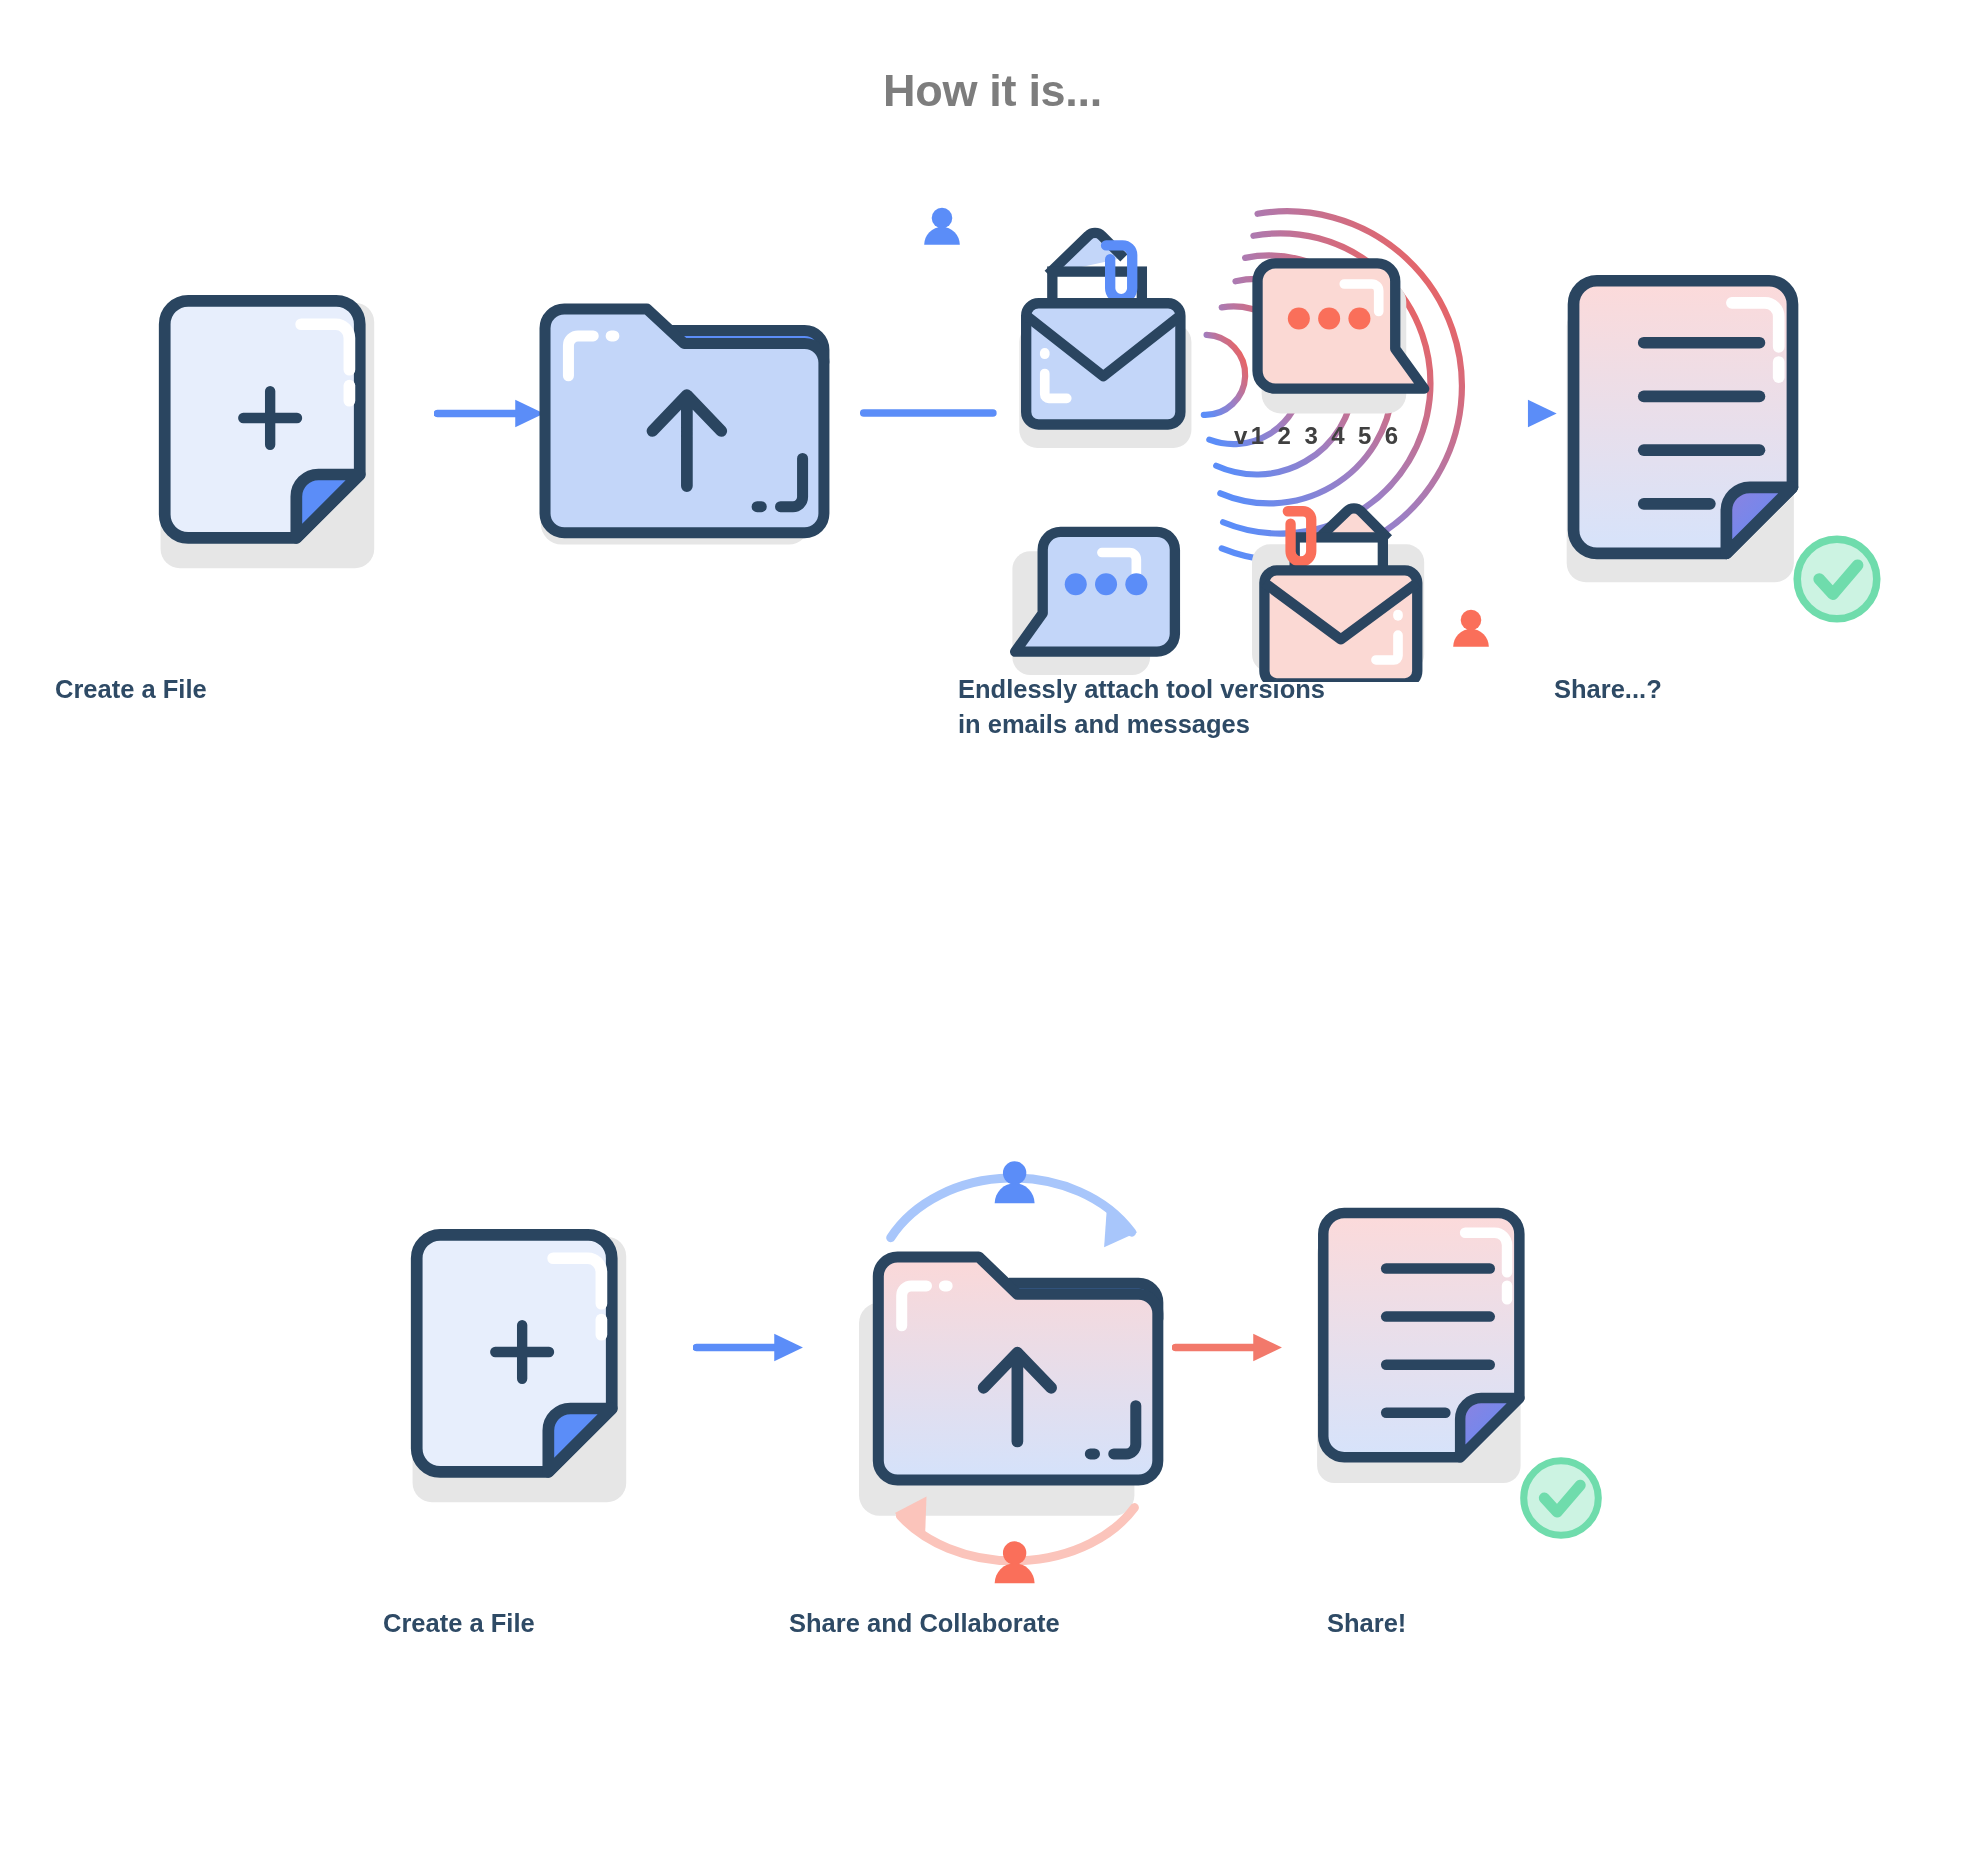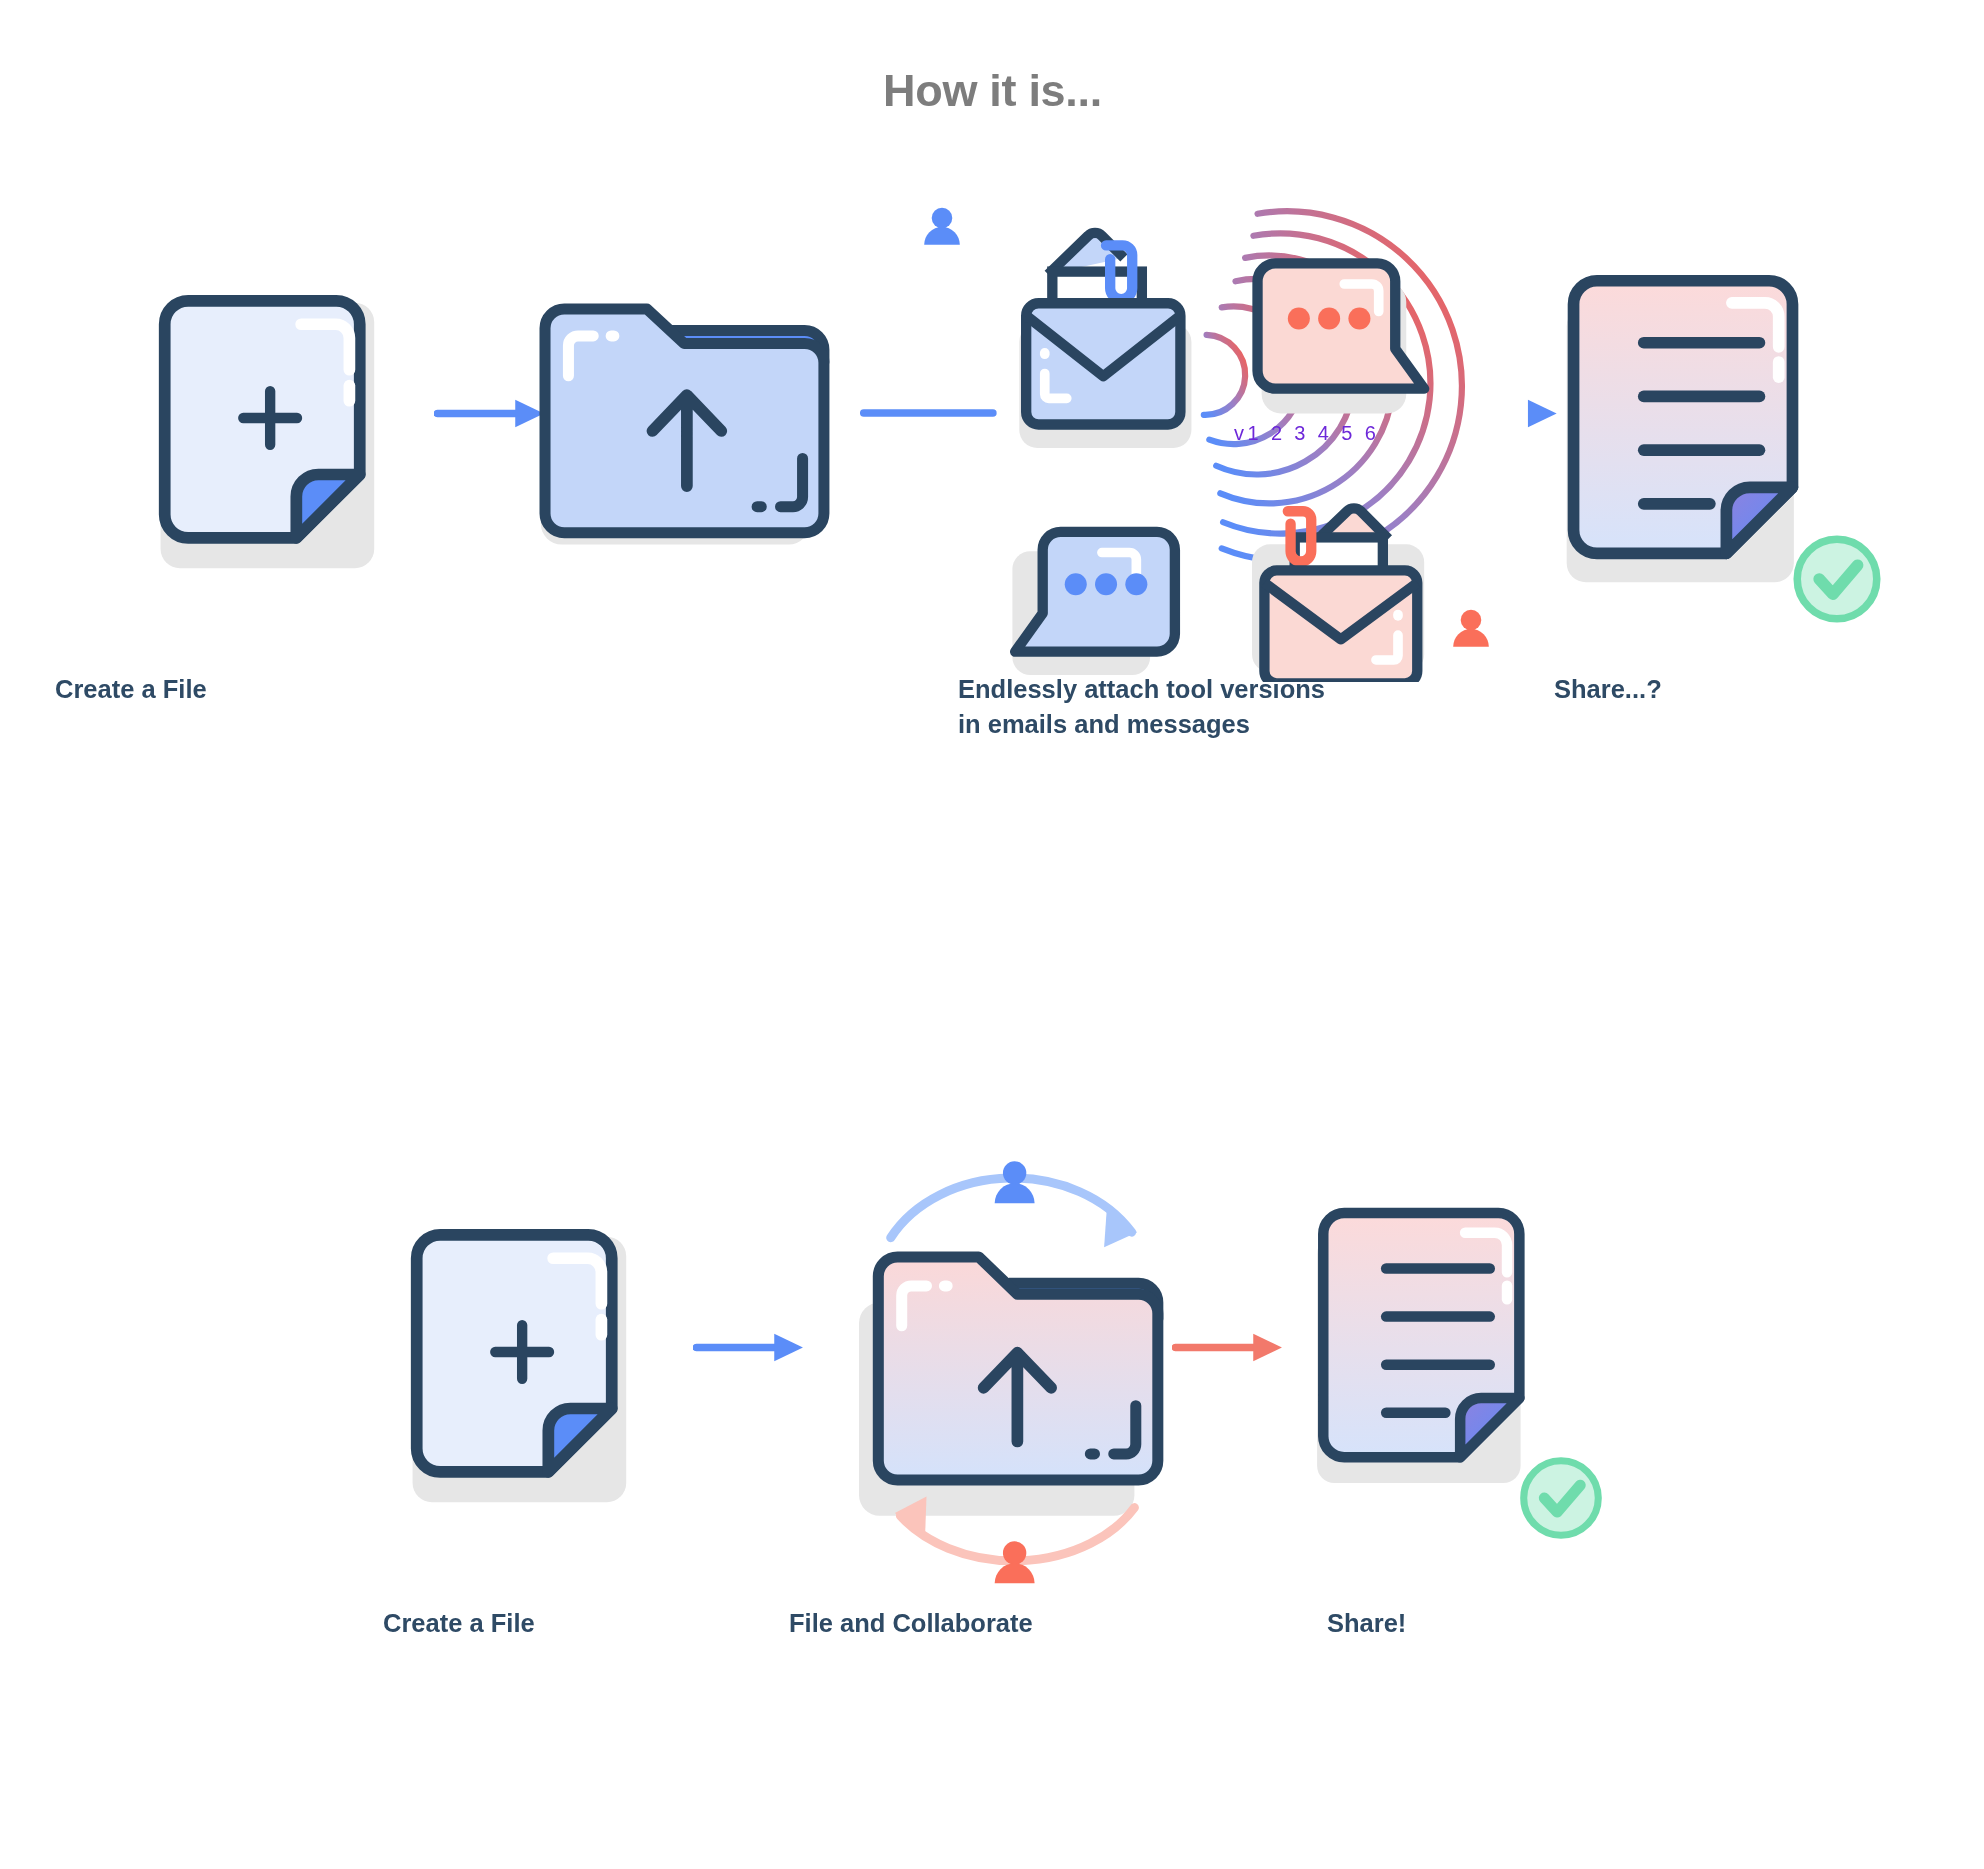--- a/index.html
+++ b/index.html
@@ -136,21 +136,21 @@
       <path d="M490 494 l44 -42 a14 14 0 0 1 20 0 l40 40" fill="#fbd9d4" stroke="#2a4560" stroke-width="15" stroke-linejoin="round"></path>
       <rect x="458" y="490" width="128" height="116" fill="#ffffff" stroke="#2a4560" stroke-width="15"></rect>
       <path d="M448 452 h22 a12 12 0 0 1 12 12 v46 a15 15 0 0 1 -30 0 v-40" fill="none" stroke="#fa6f5a" stroke-width="15" stroke-linecap="round"></path>
       <path d="M414 556 a18 18 0 0 1 18 -18 h186 a18 18 0 0 1 18 18 v128 a18 18 0 0 1 -18 18 h-186 a18 18 0 0 1 -18 -18 z" fill="#fbd9d4" stroke="#2a4560" stroke-width="15" stroke-linejoin="round"></path>
       <path d="M414 556 l111 82 111 -82" fill="none" stroke="#2a4560" stroke-width="15" stroke-linejoin="round"></path>
       <path d="M608 602 v2" fill="none" stroke="#ffffff" stroke-width="14" stroke-linecap="round"></path>
       <path d="M608 632 v30 a6 6 0 0 1 -6 6 h-26" fill="none" stroke="#ffffff" stroke-width="14" stroke-linecap="round"></path>
     </g>
   </svg>
 
-  <div class="art" id="version-numbers" style="left:1234px; top:422px; width:179px; color:#6d28d9; font-size:20px; font-weight:normal; letter-spacing:3.4px;">v1 2 3 4 5 6</div>
+  <div class="art" id="version-numbers" style="left:1234px; top:422px; width:179px; color:#404040; font-size:24px; font-weight:bold; letter-spacing:3.4px;">v1 2 3 4 5 6</div>
 
   <svg class="art" style="left:918px; top:205px;" width="48" height="48" viewBox="0 0 70 70">
     <circle cx="35" cy="19" r="15" fill="#5b8df8"></circle>
     <path d="M9 58 a26 26 0 0 1 52 0 z" fill="#5b8df8"></path>
   </svg>
   <svg class="art" style="left:1447px; top:607px;" width="48" height="48" viewBox="0 0 70 70">
     <circle cx="35" cy="19" r="15" fill="#fa6f5a"></circle>
     <path d="M9 58 a26 26 0 0 1 52 0 z" fill="#fa6f5a"></path>
   </svg>
 
@@ -249,21 +249,21 @@
       <path d="M432 548 a 200 150 0 0 1 -340 12" fill="none" stroke="#fbc4bb" stroke-width="13" stroke-linecap="round"></path>
       <path d="M128 588 l-44 -32 46 -24 z" fill="#fbc4bb"></path>
     </g>
 
     <g>
       <circle cx="258" cy="614" r="17" fill="#fa6f5a"></circle>
       <path d="M229 658 a29 29 0 0 1 58 0 z" fill="#fa6f5a"></path>
     </g>
   </svg>
 
-  <div class="step-label" style="left:789px; top:1606px; width:455px;">File and Collaborate</div>
+  <div class="step-label" style="left:789px; top:1606px; width:455px;">Share and Collaborate</div>
 
   <svg class="art" style="left:1172px; top:1327px;" width="114" height="41" viewBox="0 0 165 60">
     <path d="M4 30 h120" stroke="#f2796b" stroke-width="11" stroke-linecap="round" fill="none"></path>
     <path d="M118 10 l42 20 -42 20 z" fill="#f2796b"></path>
   </svg>
 
   <svg class="art" style="left:1306px; top:1199px;" width="296" height="324" viewBox="0 0 480 520">
     <defs>
       <linearGradient id="docGrad2" x1="0" y1="0" x2="0" y2="1">
         <stop offset="0%" stop-color="#fcdada"></stop>

